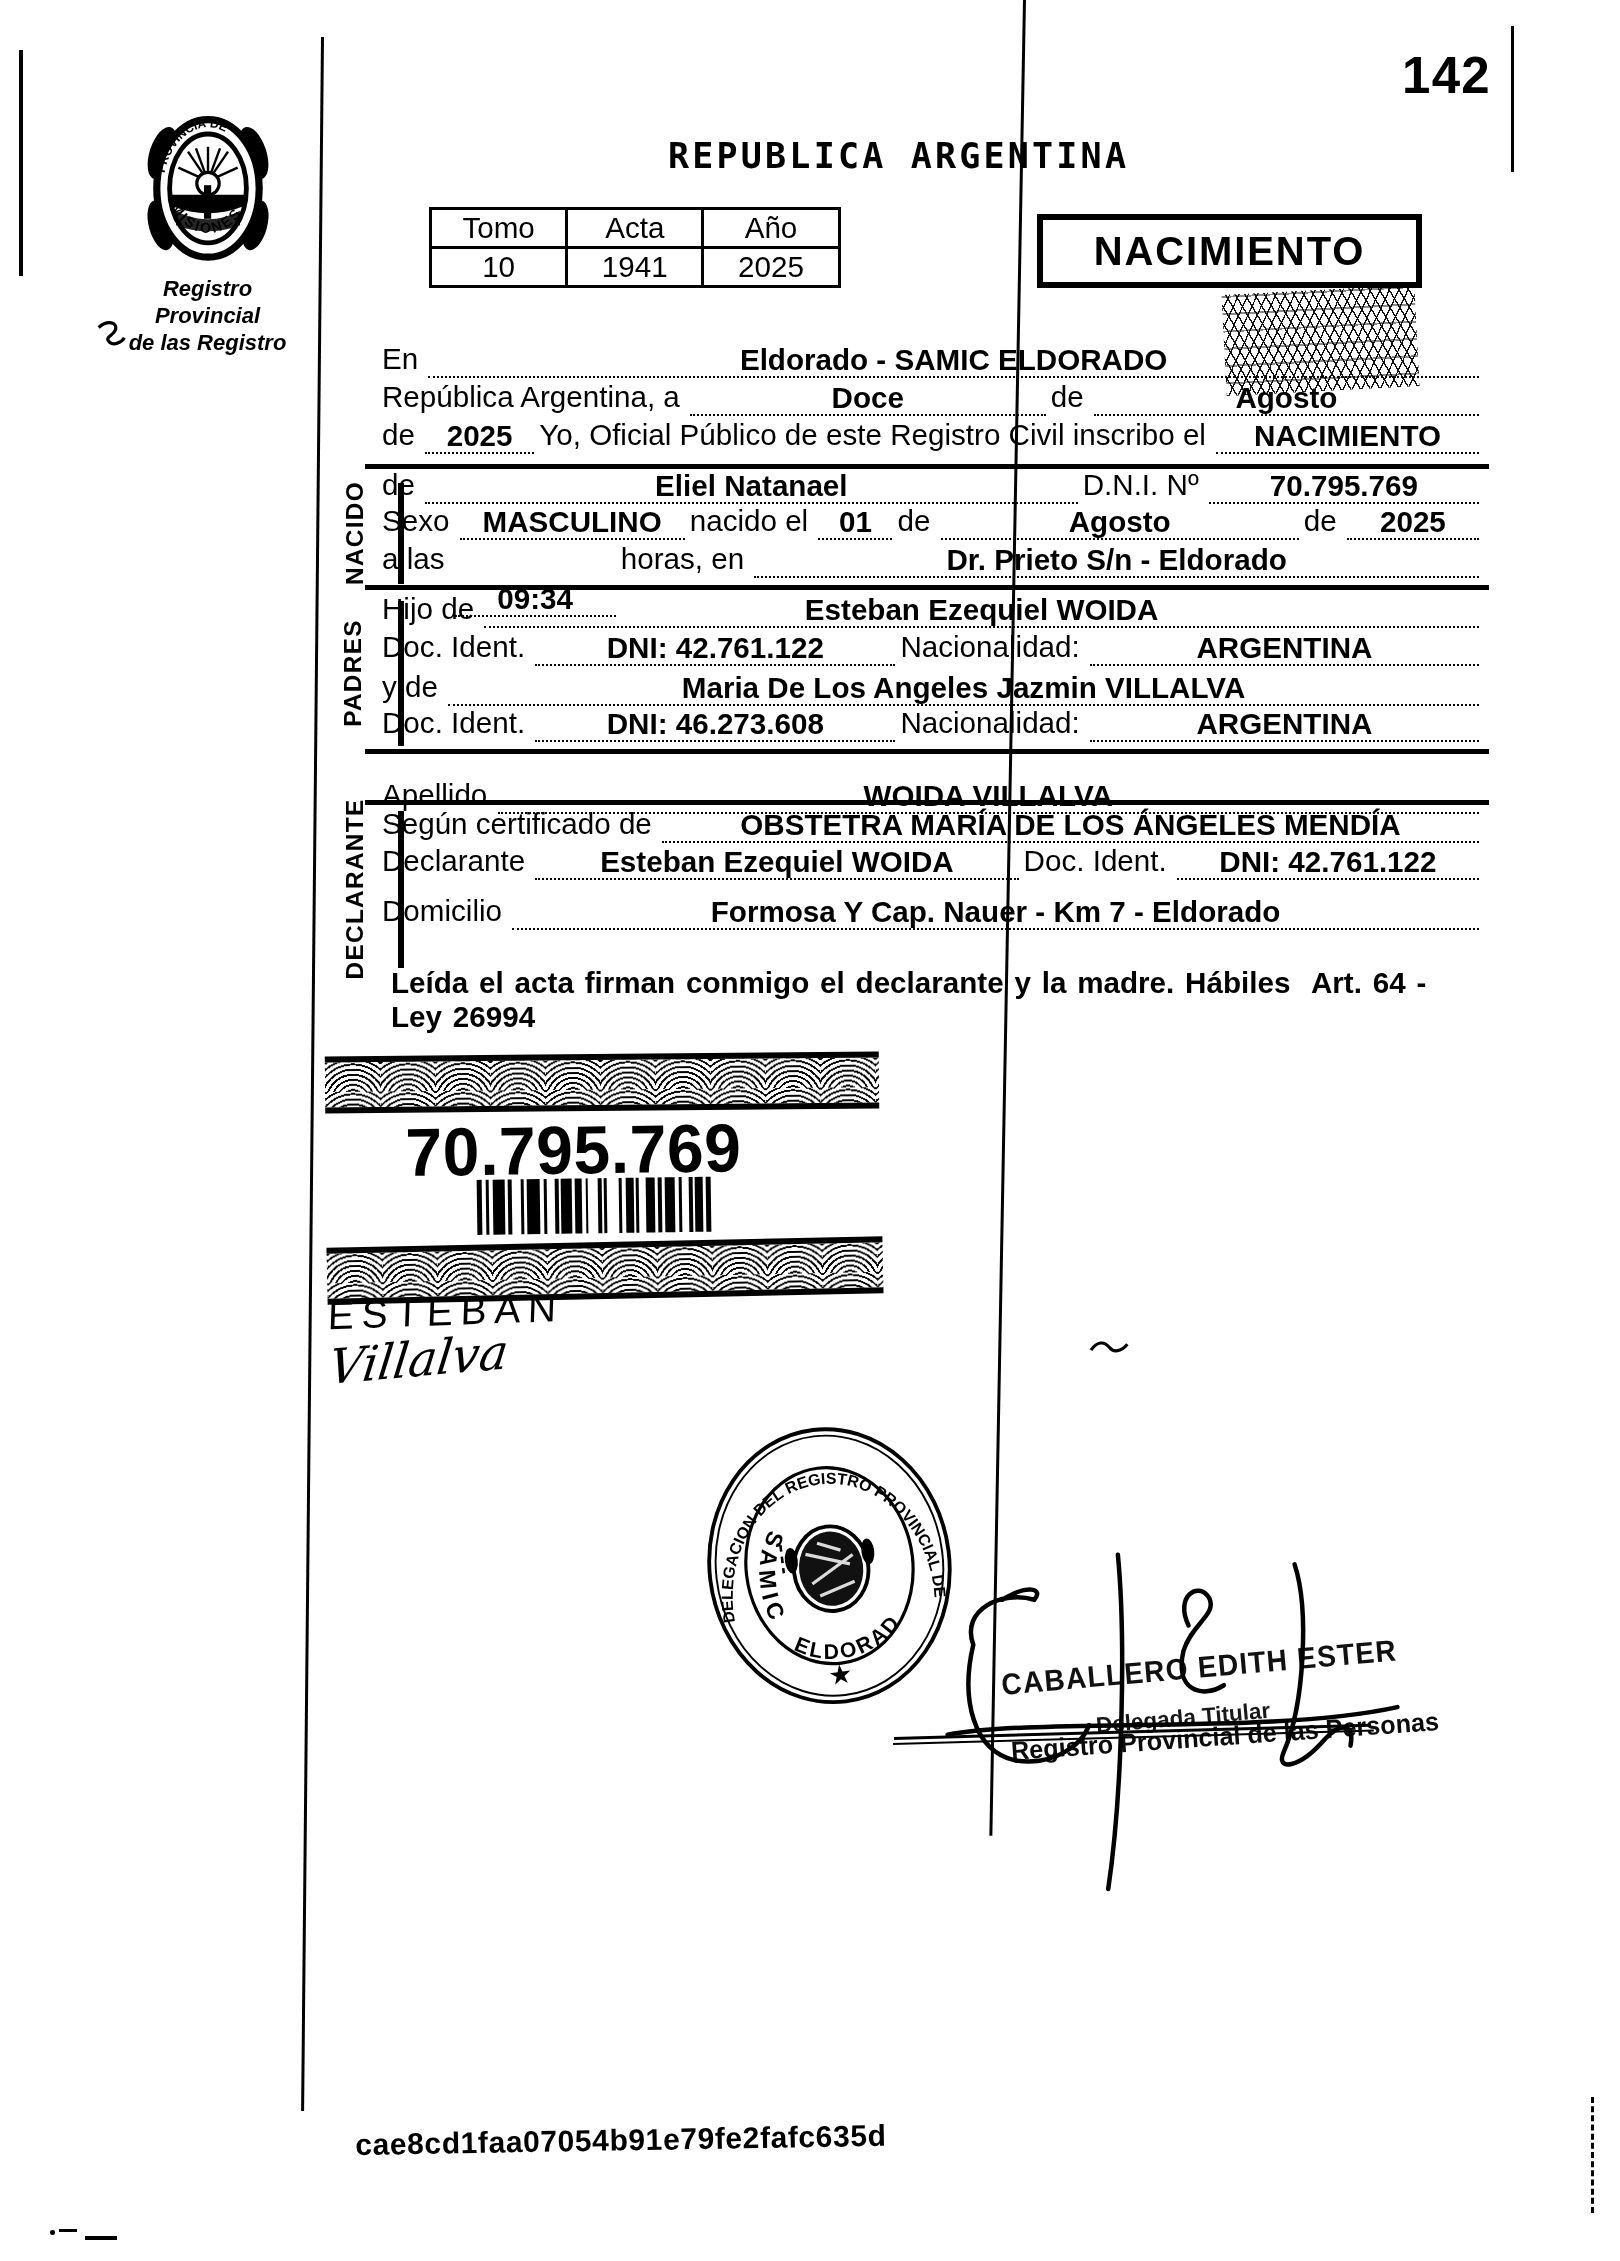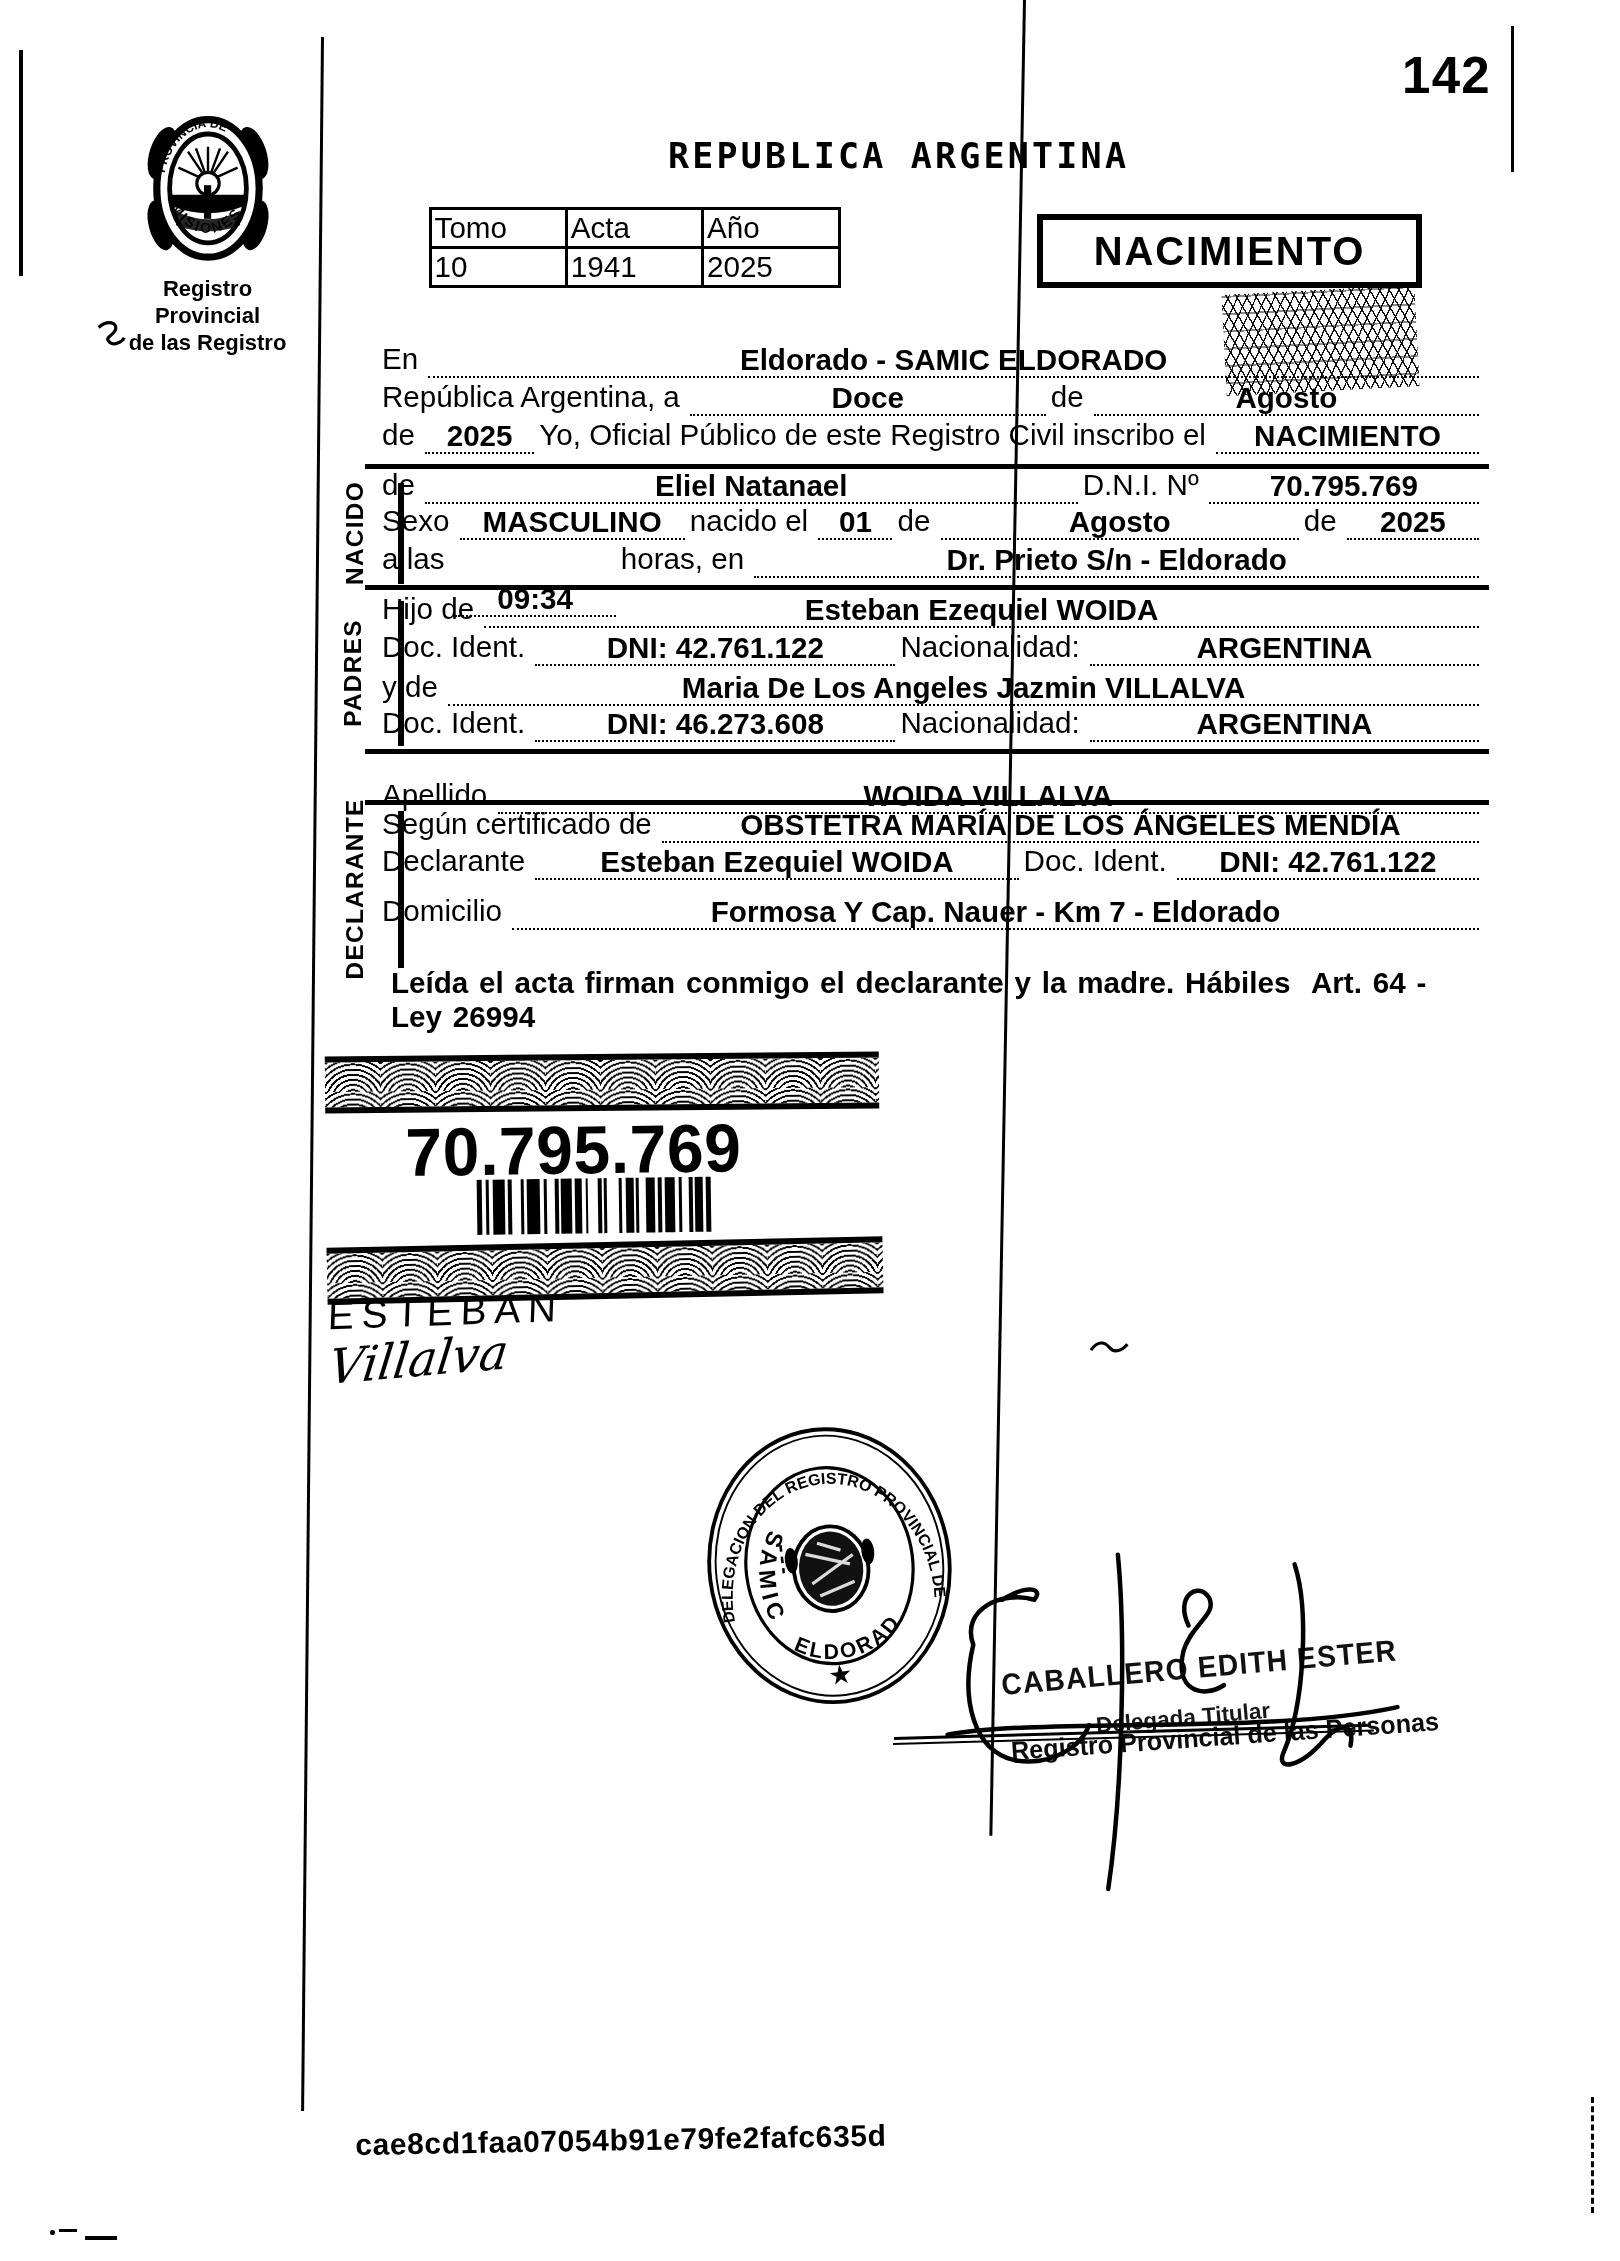--- a/index.html
+++ b/index.html
@@ -3,26 +3,26 @@
 <meta charset="utf-8">
 <style>
   html,body{margin:0;padding:0;background:#9a9a9a;}
   #page{position:relative;width:1621px;height:2261px;background:#fff;overflow:hidden;
         font-family:"Liberation Sans",sans-serif;color:#000;}
   
   .vline{position:absolute;background:#000;}
   
   #seal-svg{position:absolute;left:140px;top:104px;width:136px;height:172px;}
   #org-name{position:absolute;left:108px;top:276px;width:199px;text-align:center;
-            font-weight:700;font-size:22px;line-height:1.22;}
+            font-weight:700;font-size:22px;line-height:1.22;font-style:italic;}
   #page-number{position:absolute;left:1402px;top:46px;font-size:51px;font-weight:600;letter-spacing:1.3px;}
   #country-title{position:absolute;left:668px;top:136px;font-family:"DejaVu Sans Mono",monospace;
                  font-weight:700;font-size:35px;letter-spacing:3.2px;white-space:nowrap;}
   #record-table{position:absolute;left:429px;top:207px;border-collapse:collapse;}
-  #record-table td{border:3.9px solid #000;font-size:29.6px;
+  #record-table td{border:3.9px solid #000;text-align:center;font-size:29.6px;
                    width:128px;height:36px;padding:0 2.6px;}
   #act-box{position:absolute;left:1037px;top:214px;width:373px;height:62px;border:6.4px solid #000;
            display:flex;align-items:center;justify-content:center;font-size:40px;font-weight:600;
            letter-spacing:1.9px;}
   #act-stamp{position:absolute;left:1224px;top:290px;width:193px;height:101px;transform:rotate(-3deg);
      background-image:
        repeating-linear-gradient(62deg,#000 0 1.3px,transparent 1.3px 8.4px),
        repeating-linear-gradient(-62deg,#000 0 1.3px,transparent 1.3px 8.4px),
        repeating-linear-gradient(0deg,transparent 0 11.6px,rgba(0,0,0,.5) 11.6px 13.5px,transparent 13.5px 17.3px);
      opacity:.93;}

